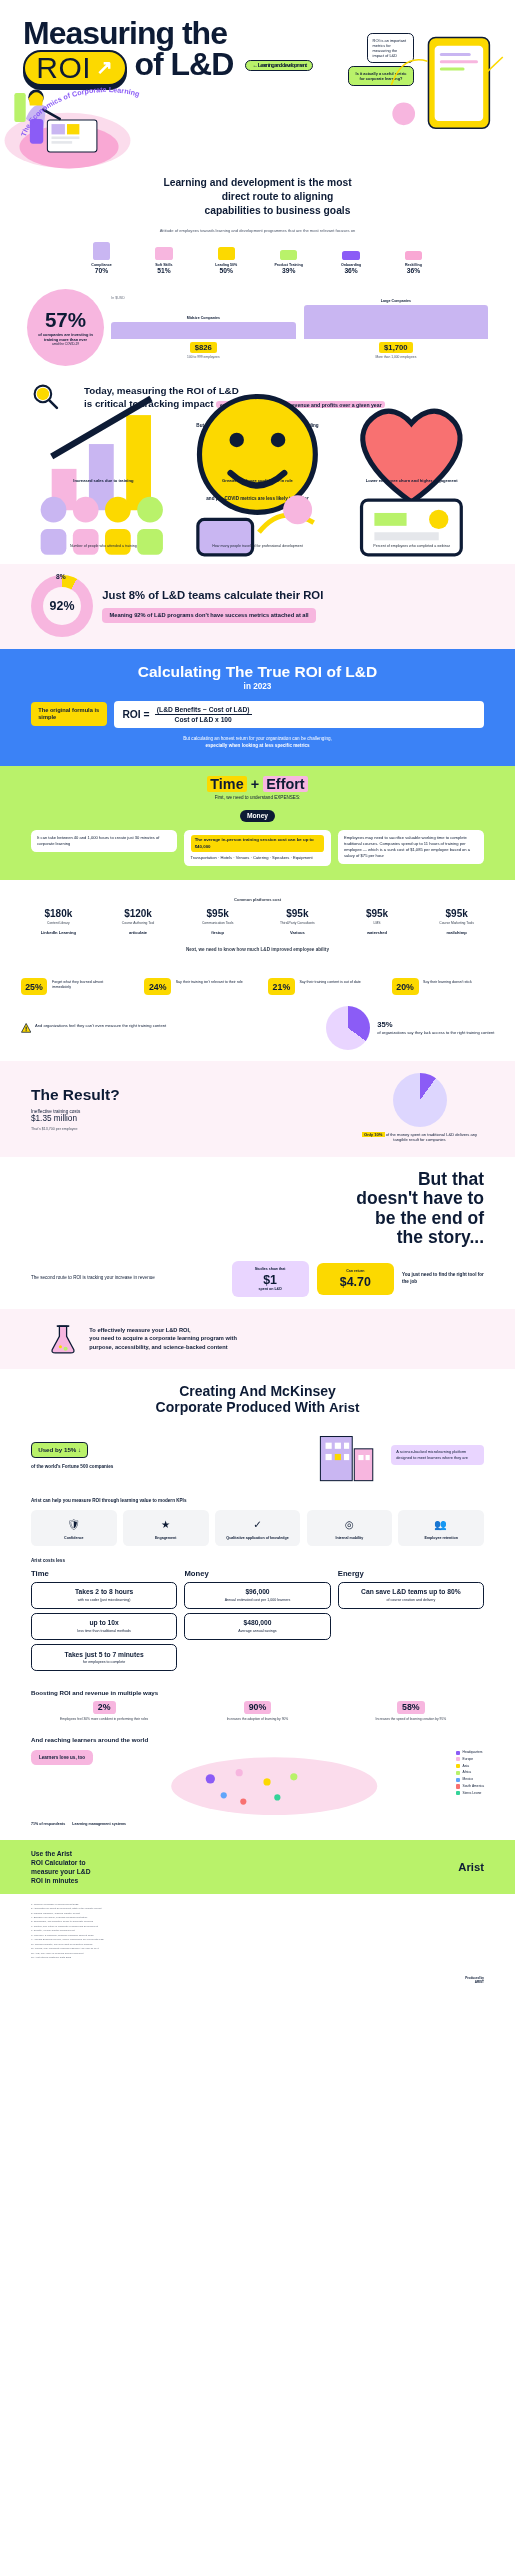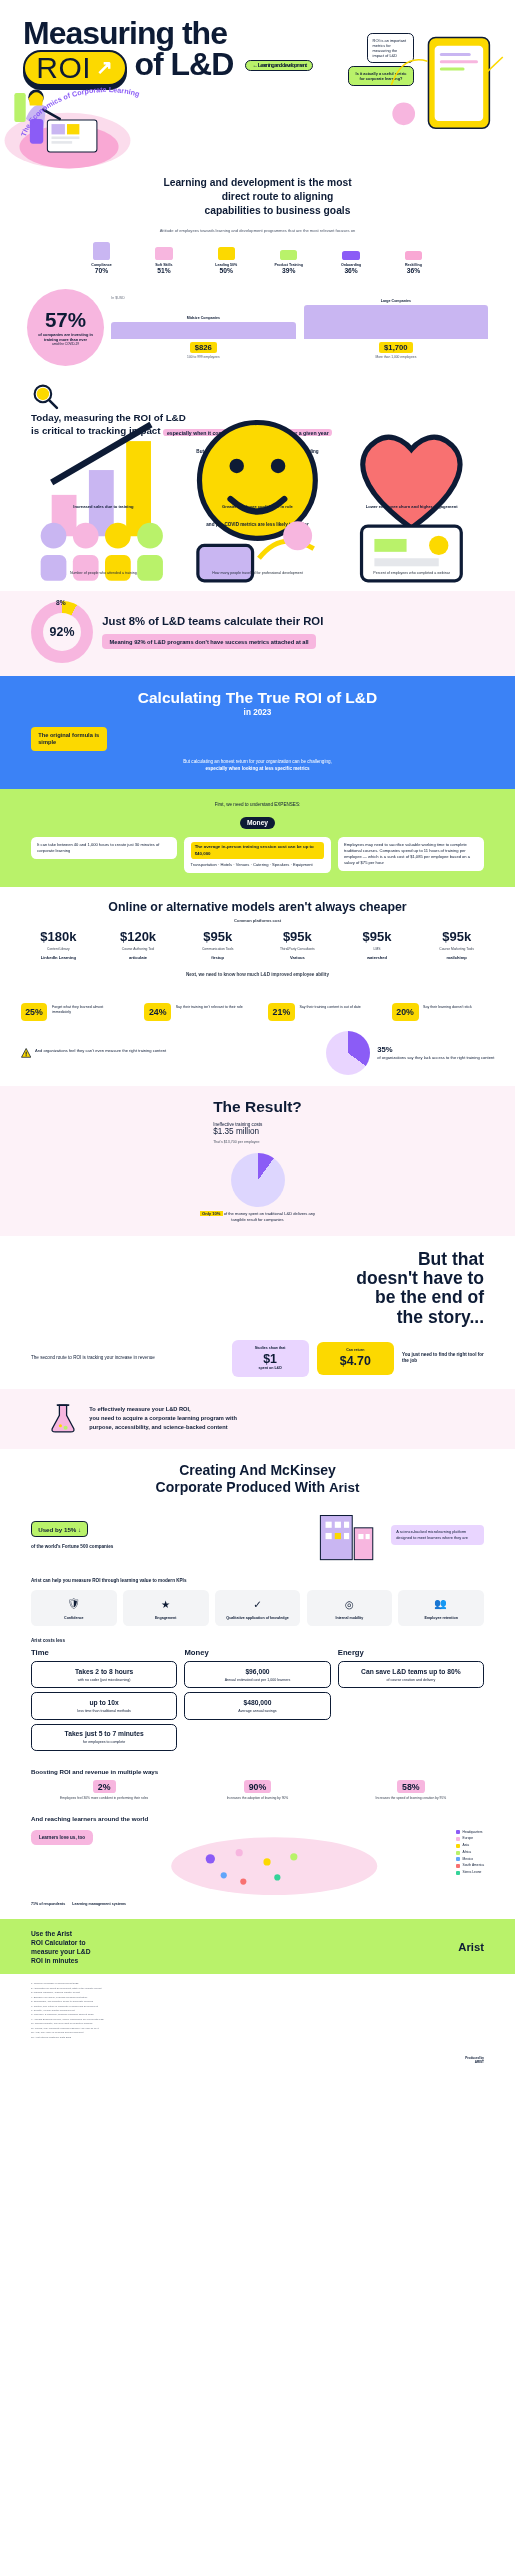--- a/index.html
+++ b/index.html
@@ -63,21 +63,21 @@
   .s3 .barwrap { flex:1; }
   .s3 .axis { font-size:3.6px; color:#6b7280; margin-bottom:2.1px; }
   .money-bars { display:flex; align-items:flex-end; gap:8.2px; height:57px; }
   .mb { flex:1; text-align:center; }
   .mb .bar { background:#C9B6F2; border-radius:3.1px 3.1px 0 0; margin:0 auto; width:100%; }
   .mb .cap { font-size:3.6px; font-weight:700; margin-bottom:2.1px; }
   .mb .amt { font-size:7.7px; font-weight:800; background:#FCD900; display:inline-block; padding:1px 5.2px; border-radius:2.1px; margin-top:2.6px; }
   .mb .lgd { font-size:3.3px; color:#4a5568; margin-top:2.1px; }
 
   
-  .s4 { padding:13.4px 31px 2.1px; display:flex; gap:0; align-items:flex-start;flex-direction:column; }
+  .s4 { padding:13.4px 31px 2.1px; display:flex; gap:24px; align-items:center; }
   .s4 .magn { width:29px; flex:0 0 auto; }
   .s4 .txt { font-size:9.8px; font-weight:700; line-height:1.35; }
   .s4 .pill { background:#F7B6DF; border-radius:3.1px; padding:0.5px 3.6px; font-size:5.2px; font-weight:700; }
 
   .s5 { padding:9.3px 31px 0; text-align:center; }
   .s5 .hd { font-size:4.6px; font-weight:700; color:#0d1b35; }
   .metrics { display:flex; gap:9.3px; margin-top:7.2px; }
   .metric { flex:1; text-align:center; }
   .metric .art { height:39px; display:flex; align-items:center; justify-content:center; }
   .metric .mt { font-size:4.1px; font-weight:700; line-height:1.35; margin-top:4.1px; }
@@ -127,37 +127,37 @@
     font-weight:700; display:inline-block; margin-bottom:3.1px; }
   .s9 .money-pill { background:#0d1b35; color:#fff; border-radius:10.3px; padding:2.6px 7.2px;
     font-size:6.7px; font-weight:800; display:inline-block; }
 
   
   .s10 { padding:13.4px 20.6px 11.3px; }
   .s10 h2 { text-align:center; font-size:12.4px; font-weight:800; }
   .s10 .sub { text-align:center; font-size:4.1px; margin-top:4.1px; color:#374151; font-weight:700; }
   .pricerow { display:flex; gap:4.1px; margin-top:6.2px; text-align:center; }
   .pricecol { flex:1; }
-  .pricecol .p { font-size:13px; font-weight:800; }
+  .pricecol .p { font-size:10px; font-weight:800; }
   .pricecol .d { font-size:3.3px; line-height:1.3; margin-top:2.1px; color:#374151; }
   .pricecol .brand { font-size:4.1px; font-weight:700; margin-top:4.1px; }
   .bars3 { display:flex; gap:21px; margin-top:26px; }
   .b3 { flex:1; display:flex; gap:4.6px; align-items:flex-start; }
   .b3 .pct { background:#FCD900; border-radius:4.1px; padding:3.6px 4.6px; font-size:8.8px; font-weight:800; flex:0 0 auto; }
   .b3 .tx { font-size:3.6px; line-height:1.4; padding-top:1.5px; }
   .s10 .callbox { margin-top:10.3px; display:flex; gap:7.2px; align-items:center; }
   .s10 .callbox .l { flex:1; font-size:4.1px; line-height:1.45; display:flex; gap:4.1px; }
   .s10 .warn { width:10.3px; height:10.3px; flex:0 0 auto; }
   .s10 .pie35 { width:44px; height:44px; border-radius:50%;
     background:conic-gradient(#8B5CF6 0 35%, #E9D5FF 35% 100%); flex:0 0 auto; }
   .s10 .r35 { font-size:4.1px; line-height:1.45; }
   .s10 .r35 b { font-size:7.7px; }
 
   
-  .s11 { background:#FDF2F8; padding:12.4px 31px 13.4px; display:flex; gap:9.3px; align-items:center;flex-direction:column; }
+  .s11 { background:#FDF2F8; padding:12.4px 31px 13.4px; display:flex; gap:9.3px; align-items:center; }
   .s11 .l { flex:1; }
   .s11 h2 { font-size:15.5px; font-weight:800; }
   .s11 .sm { font-size:4.6px; margin-top:5.2px; }
   .s11 .big$ { font-size:15.5px; font-weight:800; background:#F7B6DF; display:inline-block;
     padding:1px 4.1px; border-radius:3.1px; margin-top:2.1px; }
   .s11 .fine { font-size:3.6px; margin-top:4.1px; color:#4b5563; }
   .s11 .r { width:129px; text-align:center; }
   .s11 .pie10 { width:54px; height:54px; border-radius:50%; margin:0 auto;
     background:conic-gradient(#8B5CF6 0 10%, #DDD6FE 10% 100%); }
   .s11 .rp { font-size:4.1px; line-height:1.45; margin-top:4.1px; }
@@ -457,28 +457,40 @@
         <div class="note">Meaning 92% of L&amp;D programs don't have success metrics attached at all</div>
       </div>
     </div>
   </div>
 
   <div class="s8 sec">
     <h2>Calculating The True ROI of L&amp;D</h2>
     <div class="yr">in 2023</div>
     <div class="fbox">
       <div class="ftag">The original formula is simple</div>
+      <div class="frm">
+        <span style="font-size:10.3px;font-weight:800">ROI =</span>
+        <span class="frac">
+          <span class="num" style="display:block">(L&amp;D Benefits − Cost of L&amp;D)</span>
+          <span class="den" style="display:block">Cost of L&amp;D x 100</span>
+        </span>
+      </div>
     </div>
     <div class="cap">
       <span>But calculating an honest return for your organization can be challenging,</span><br>
       <b>especially when looking at less specific metrics</b>
     </div>
   </div>
 
   <div class="s9 sec">
+    <div class="hd">
+      <span class="mark-y">Time</span>
+      <span>+</span>
+      <span class="mark-p">Effort</span>
+    </div>
     <div class="sub">First, we need to understand EXPENSES:</div>
     <div class="hd" style="margin-top:5.2px">
       <span class="money-pill">Money</span>
     </div>
     <div class="cols">
       <div class="col">
           <div class="card">It can take between 40 and 1,000 hours to create just 30 minutes of corporate learning</div>
         </div>
       <div class="col">
         <div class="card">
@@ -486,21 +498,20 @@
           <div>Transportation · Hotels · Venues · Catering · Speakers · Equipment</div>
         </div>
       </div>
       <div class="col">
           <div class="card">Employees may need to sacrifice valuable working time to complete traditional courses. Companies spend up to 11 hours of training per employee — which is a sunk cost of $1,085 per employee based on a salary of $75 per hour</div>
         </div>
     </div>
   </div>
 
   <div class="s10 sec">
-    <h2>Online or alternative models aren't always cheaper</h2>
     <div class="sub">Common platforms cost</div>
     <div class="pricerow" id="prices">
         <div class="pricecol">
           <div class="p">$180k</div>
           <div class="d">Content Library</div>
           <div class="brand">LinkedIn Learning</div>
         </div>
         <div class="pricecol">
           <div class="p">$120k</div>
           <div class="d">Course Authoring Tool</div>

